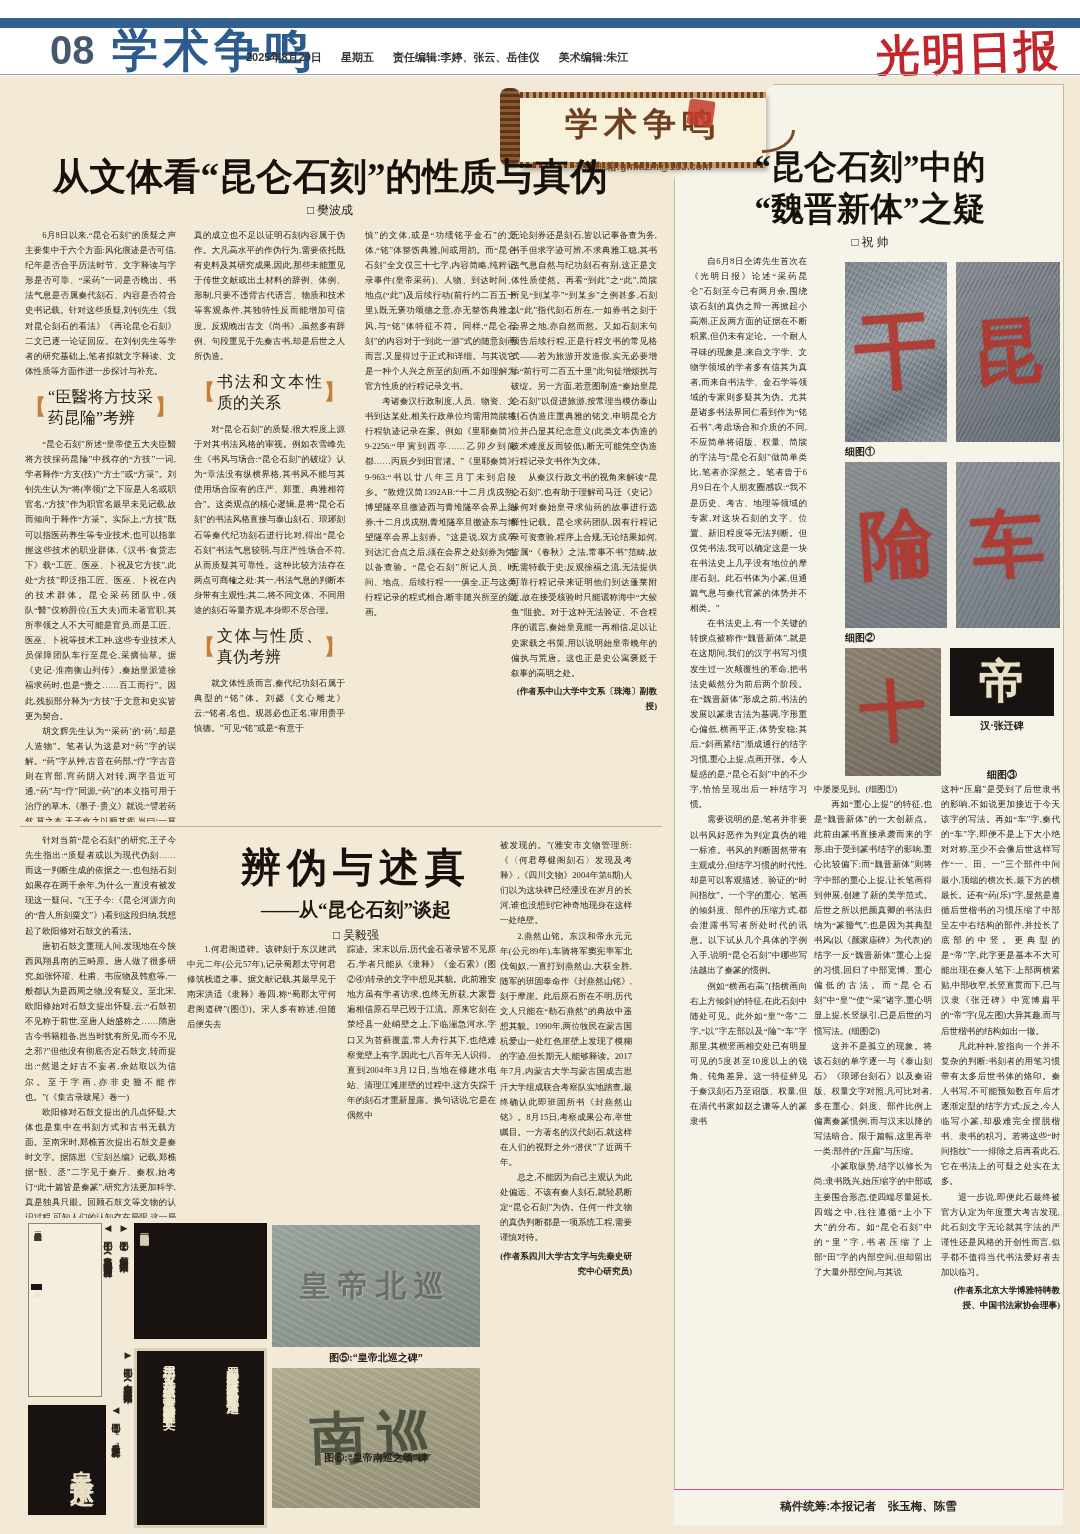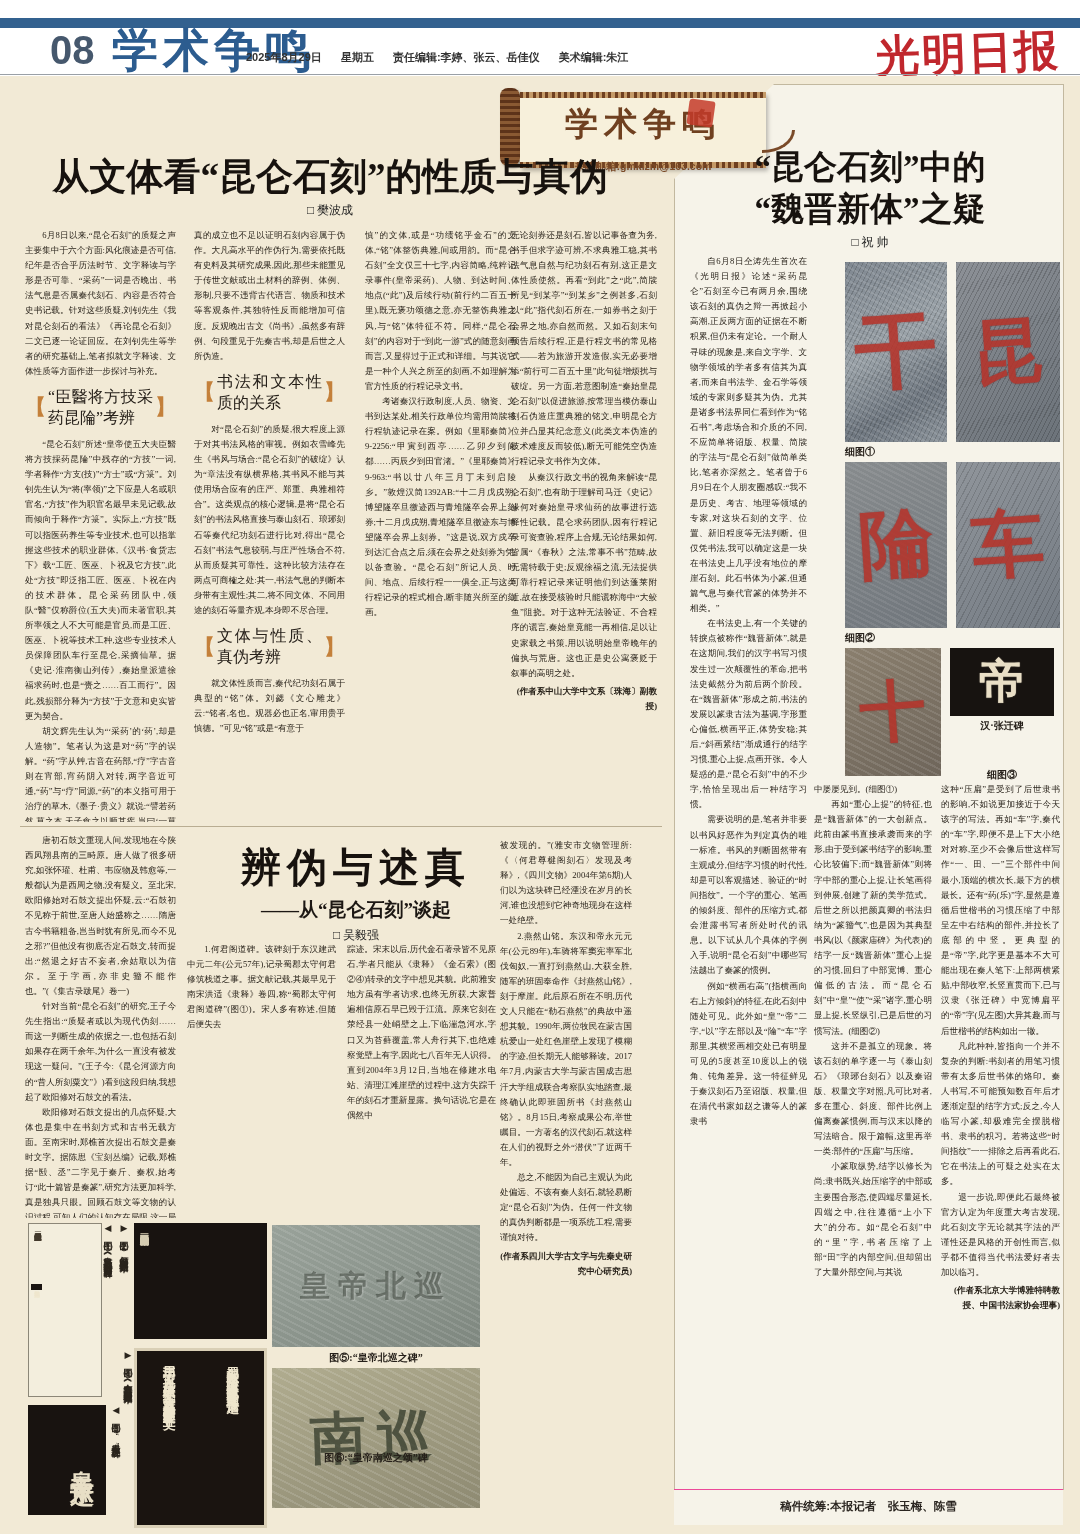--- a/index.html
+++ b/index.html
@@ -126,22 +126,22 @@
     </div>
   <div class="abs col" style="left:511px;top:228px;width:146px;height:594px;">
       <p class="para cont">无论刻券还是刻石,皆以记事备查为务,书手但求字迹可辨,不求典雅工稳,其书法气息自然与纪功刻石有别,这正是文体性质使然。再看“到此”之“此”,简牍所见“到某亭”“到某乡”之例甚多,石刻以“此”指代刻石所在,一如券书之刻于会界之地,亦自然而然。又如石刻末句预告后续行程,正是行程文书的常见格式——若为旅游开发造假,实无必要增添“前行可二百五十里”此句徒增烦扰与破绽。另一方面,若意图制造“秦始皇昆仑石刻”以促进旅游,按常理当模仿泰山刻石伪造庄重典雅的铭文,申明昆仑方位并凸显其纪念意义(此类文本伪造的技术难度反而较低),断无可能凭空伪造行程记录文书作为文体。</p>
       <p class="para">从秦汉行政文书的视角来解读“昆仑石刻”,也有助于理解司马迁《史记》缘何对秦始皇寻求仙药的故事进行选择性记载。昆仑求药团队,因有行程记录可资查验,程序上合规,无论结果如何,皆属“《春秋》之法,常事不书”范畴,故无需特载于史;反观徐福之流,无法提供可靠行程记录来证明他们到达蓬莱附近,故在接受核验时只能谎称海中“大鲛鱼”阻挠。对于这种无法验证、不合程序的谎言,秦始皇竟能一再相信,足以让史家载之书策,用以说明始皇帝晚年的偏执与荒唐。这也正是史公寓褒贬于叙事的高明之处。</p>
       <p class="para credit">(作者系中山大学中文系〔珠海〕副教授)</p>
     </div>
 
   <div class="abs" style="left:20px;top:826px;width:642px;height:1px;background:#b9ad92;"></div>
 
   <div class="abs col" style="left:25px;top:833px;width:151px;height:385px;">
+      <p class="para">针对当前“昆仑石刻”的研究,王子今先生指出:“质疑者或以为现代伪刻……而这一判断生成的依据之一,也包括石刻如果存在两千余年,为什么一直没有被发现这一疑问。”(王子今:《昆仑河源方向的“昔人所刻粟文”》)看到这段归纳,我想起了欧阳修对石鼓文的看法。</p>
       <p class="para">唐初石鼓文重现人间,发现地在今陕西凤翔县南的三畤原。唐人做了很多研究,如张怀瓘、杜甫、韦应物及韩愈等,一般都认为是西周之物,没有疑义。至北宋,欧阳修始对石鼓文提出怀疑,云:“石鼓初不见称于前世,至唐人始盛称之……隋唐古今书籍粗备,岂当时犹有所见,而今不见之邪?”但他没有彻底否定石鼓文,转而提出:“然退之好古不妄者,余姑取以为信尔。至于字画,亦非史籀不能作也。”(《集古录跋尾》卷一)</p>
-      <p class="para">针对当前“昆仑石刻”的研究,王子今先生指出:“质疑者或以为现代伪刻……而这一判断生成的依据之一,也包括石刻如果存在两千余年,为什么一直没有被发现这一疑问。”(王子今:《昆仑河源方向的“昔人所刻粟文”》)看到这段归纳,我想起了欧阳修对石鼓文的看法。</p>
       <p class="para">欧阳修对石鼓文提出的几点怀疑,大体也是集中在书刻方式和古书无载方面。至南宋时,郑樵首次提出石鼓文是秦时文字。据陈思《宝刻丛编》记载,郑樵据“殹、丞”二字见于秦斤、秦权,始考订“此十篇皆是秦篆”,研究方法更加科学,真是独具只眼。回顾石鼓文等文物的认识过程,可知人们的认知存在局限,这一局限实在制造了不少冤假错案。如北宋发现的秦刻石“诅楚文”,今人亦有怀疑其真伪者。</p>
     </div>
   <div class="abs" style="left:225px;top:840px;width:262px;height:98px;text-align:center;">
     <div class="headline" style="font-size:40px;letter-spacing:6px;">辨伪与述真</div>
     <div style="font-size:19px;font-weight:bold;color:#1c1713;margin-top:2px;">——从“昆仑石刻”谈起</div>
     <div class="byline" style="margin-top:4px;">□ 吴毅强</div>
   </div>
   <div class="abs col" style="left:187px;top:942px;width:149px;height:272px;">
       <p class="para">1.何君阁道碑。该碑刻于东汉建武中元二年(公元57年),记录蜀郡太守何君修筑栈道之事。据文献记载,其最早见于南宋洪适《隶释》卷四,称“蜀郡太守何君阁道碑”(图①)。宋人多有称述,但随后便失去</p>
     </div>

